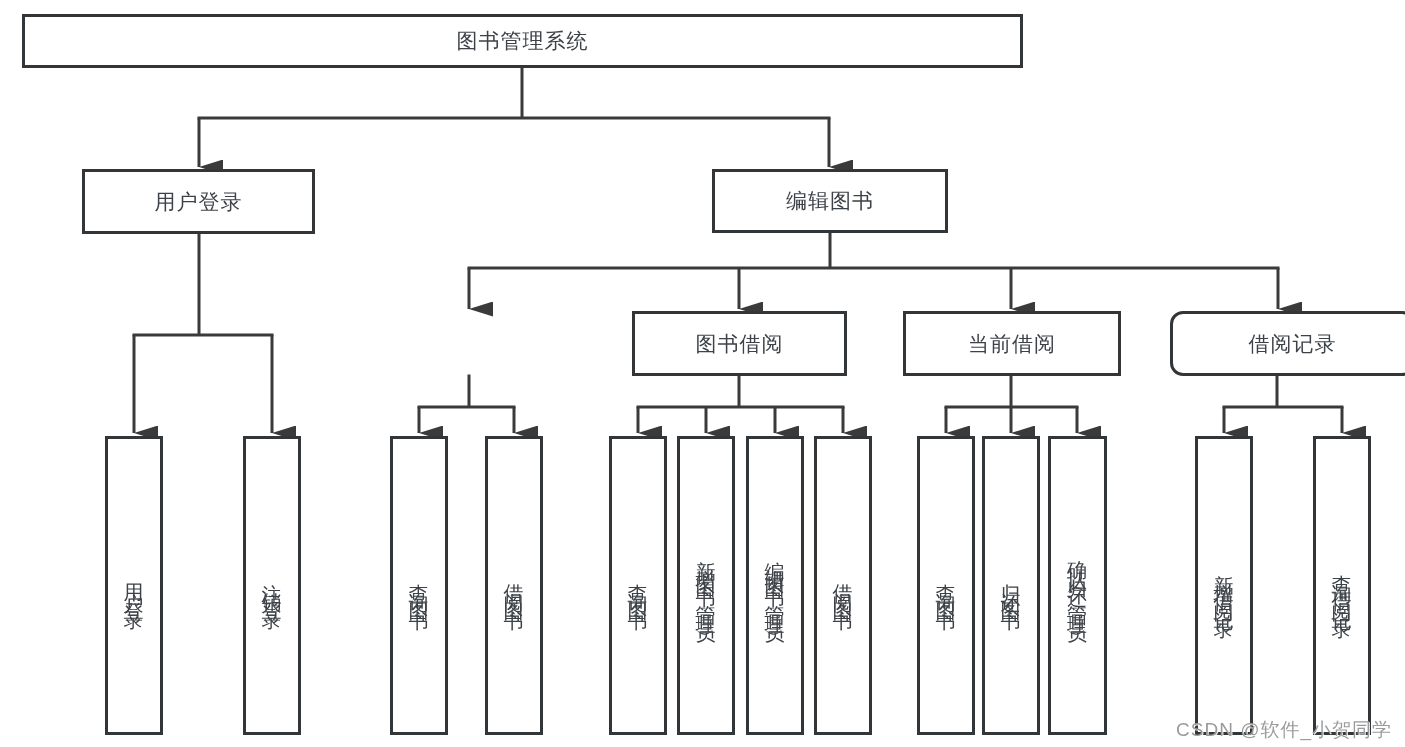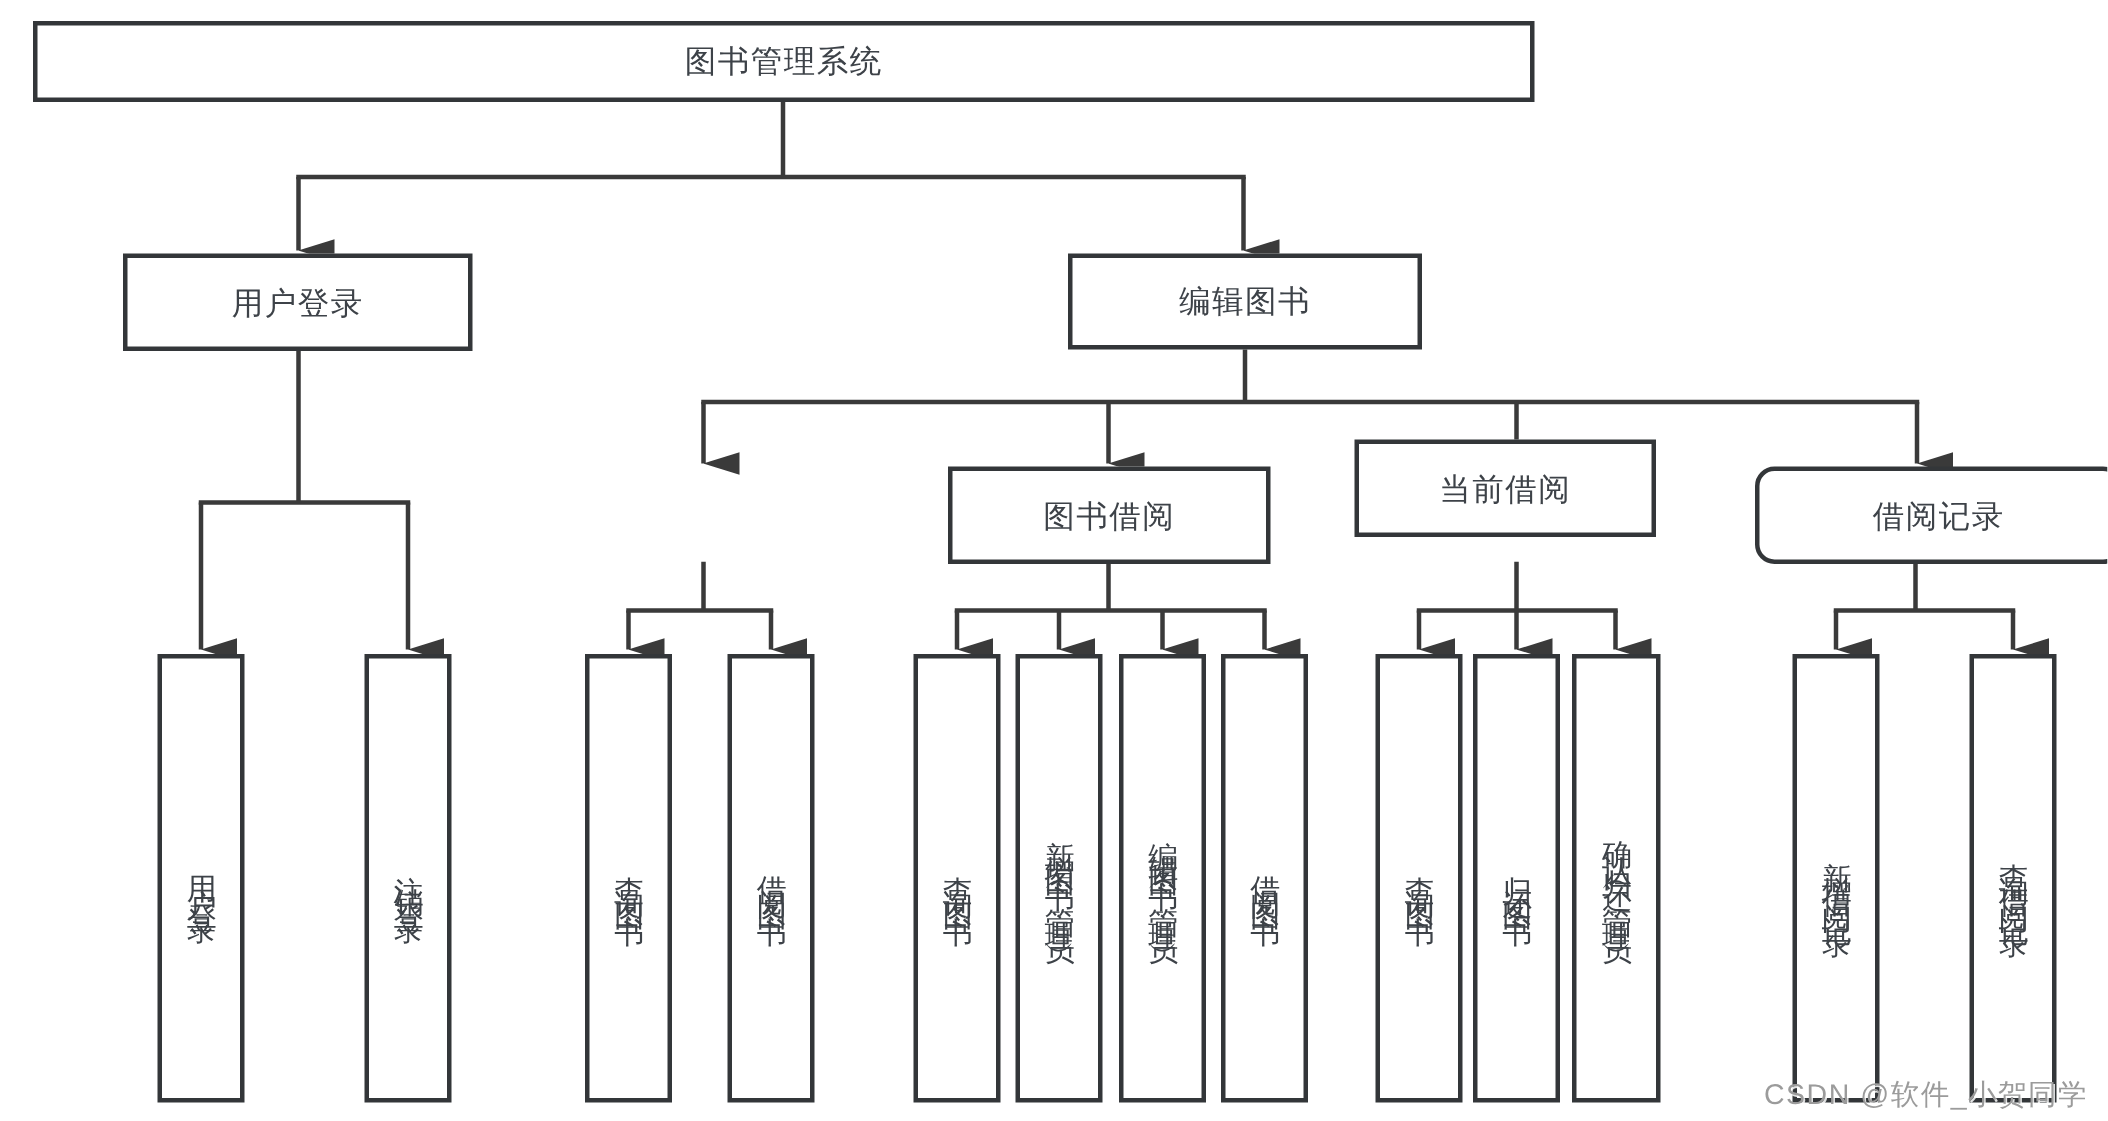--- a/index.html
+++ b/index.html
@@ -102,21 +102,21 @@
       <line x1="1342" y1="407" x2="1342" y2="433" marker-end="url(#ah)"></line>
     </g>
   </svg>
 
   <div class="node hbox" style="left:22px; top:14px; width:1001px; height:54px;">图书管理系统</div>
 
   <div class="node hbox" style="left:82px; top:169px; width:233px; height:65px;">用户登录</div>
   <div class="node hbox" style="left:712px; top:169px; width:236px; height:64px;">编辑图书</div>
 
   <div class="node hbox" style="left:632px; top:311px; width:215px; height:65px;">图书借阅</div>
-  <div class="node hbox" style="left:903px; top:293px; width:201px; height:65px;">当前借阅</div>
+  <div class="node hbox" style="left:903px; top:311px; width:218px; height:65px;">当前借阅</div>
   <div class="node hbox" style="left:1170px; top:311px; width:245px; height:65px;border-radius:13px;">借阅记录</div>
 
   <div class="node vbox" style="left:105px; top:436px; width:58px; height:299px;">用户登录</div>
   <div class="node vbox" style="left:243px; top:436px; width:58px; height:299px;">注销登录</div>
 
   <div class="node vbox" style="left:390px; top:436px; width:58px; height:299px;">查询图书</div>
   <div class="node vbox" style="left:485px; top:436px; width:58px; height:299px;">借阅图书</div>
 
   <div class="node vbox" style="left:609px; top:436px; width:58px; height:299px;">查询图书</div>
   <div class="node vbox tight" style="left:677px; top:436px; width:58px; height:299px;">新增图书（管理员）</div>

